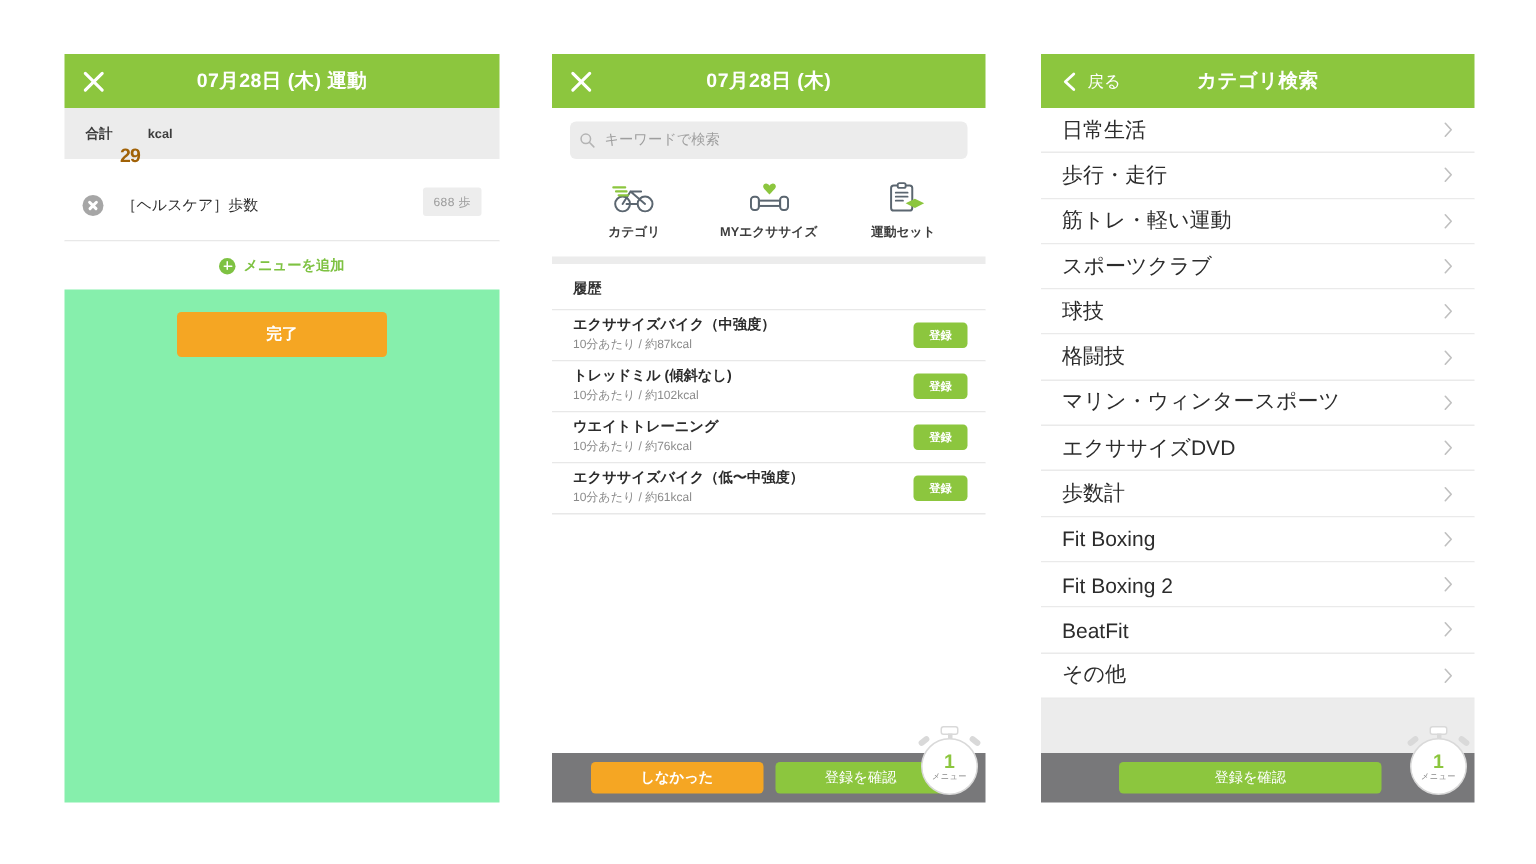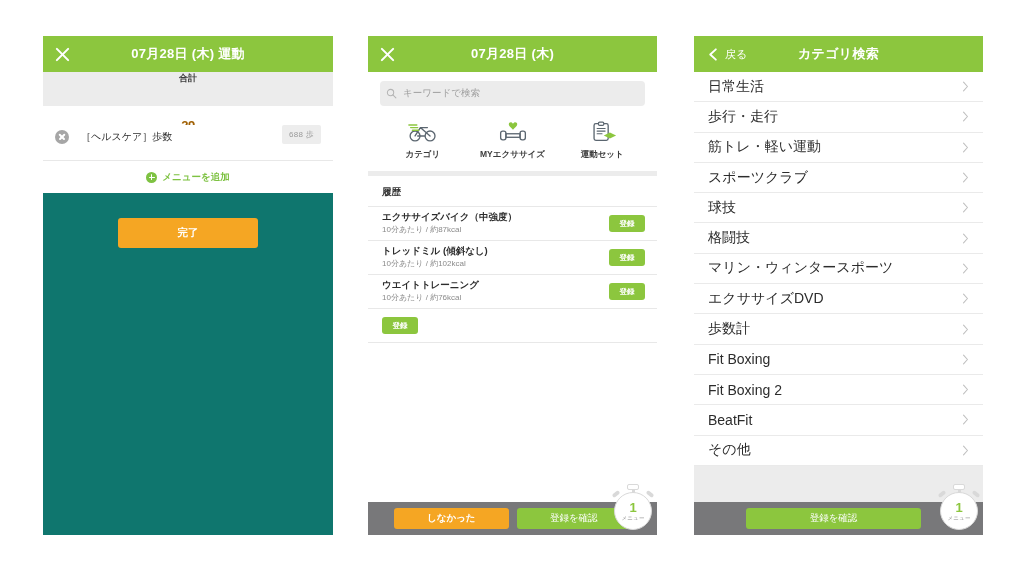--- a/index.html
+++ b/index.html
@@ -28,21 +28,21 @@
   .hdr-left {
     position: absolute; left: 12px; top: 0; height: 36px;
     display: flex; align-items: center; gap: 4px; color: #fff;
   }
   .x-icon { width: 15px; height: 15px; display: block; }
   .back-label { font-size: 11px; color: #fff; }
 
   
   .kcal-bar {
     background: #ececec; height: 34px; display: flex; align-items: center;
-    padding: 0 14px; gap: 5px; flex-direction: column;
+    padding: 0 14px; gap: 5px;
   }
   .kcal-lead { font-size: 9px; color: #3c3c3c; font-weight: bold; }
   .kcal-num  { font-size: 13px; color: #a16207; font-weight: bold; letter-spacing: -.5px; margin-top: 28px; }
   .kcal-unit { font-size: 8.5px; color: #3c3c3c; font-weight: bold; }
 
   .row-item {
     height: 36px; display: flex; align-items: flex-end; padding: 16px 12px;
     border-bottom: 1px solid #e8e8e8; background: #fff; margin-top: 19px;
   }
   .del-btn {
@@ -68,21 +68,21 @@
   .plus-icon {
     width: 11px; height: 11px; border-radius: 50%; background: #7ec242; position: relative;
   }
   .plus-icon::before, .plus-icon::after {
     content: ""; position: absolute; background: #fff; border-radius: .5px;
   }
   .plus-icon::before { left: 2.5px; top: 5px;   width: 6px;   height: 1.4px; }
   .plus-icon::after  { left: 4.8px; top: 2.6px; width: 1.4px; height: 6px; }
   .add-label { font-size: 9.5px; color: #7ec242; font-weight: bold; }
 
-  .p1-gray { background: #0f766e; flex: 1 1 auto; padding-top: 25px; }
+  .p1-gray { background: #86efac; flex: 1 1 auto; padding-top: 15px; }
   .btn-done {
     display: block; margin: 0 auto; width: 140px; height: 30px;
     background: #f5a623; border: none; border-radius: 3px;
     color: #ffffff; font-size: 10.5px; font-weight: bold;
     font-family: inherit; cursor: pointer;
   }
   .p1-body { display: flex; flex-direction: column; height: 463px; }
 
   
   .search-wrap { padding: 9px 12px 7px 12px; background: #fff; }
@@ -290,20 +290,24 @@
       <button class="btn-reg">登録</button>
     </div>
     <div class="hist-row">
       <div class="hist-texts">
         <div class="hist-name">ウエイトトレーニング</div>
         <div class="hist-sub">10分あたり / 約76kcal</div>
       </div>
       <button class="btn-reg">登録</button>
     </div>
     <div class="hist-row">
+      <div class="hist-texts">
+        <div class="hist-name">エクササイズバイク（低〜中強度）</div>
+        <div class="hist-sub">10分あたり / 約61kcal</div>
+      </div>
       <button class="btn-reg">登録</button>
     </div>
 
     <div class="bottom-bar">
       <button class="bb-orange">しなかった</button>
       <button class="bb-green">登録を確認</button>
       <div class="stopwatch">
         <span class="sw-top"></span>
         <span class="sw-stem"></span>
         <span class="sw-earL"></span>

